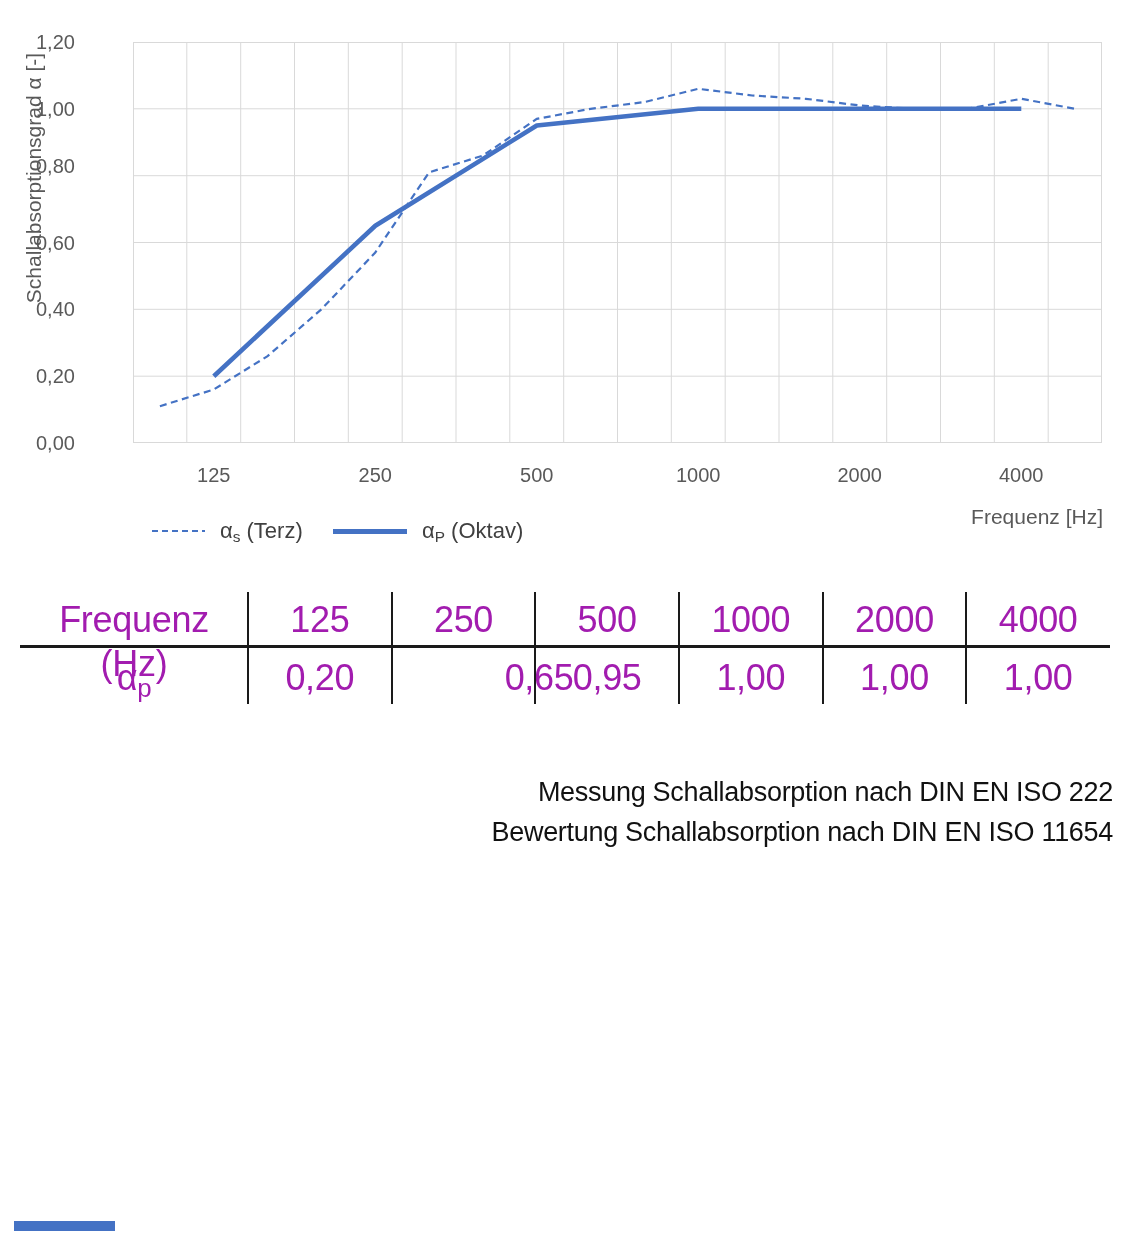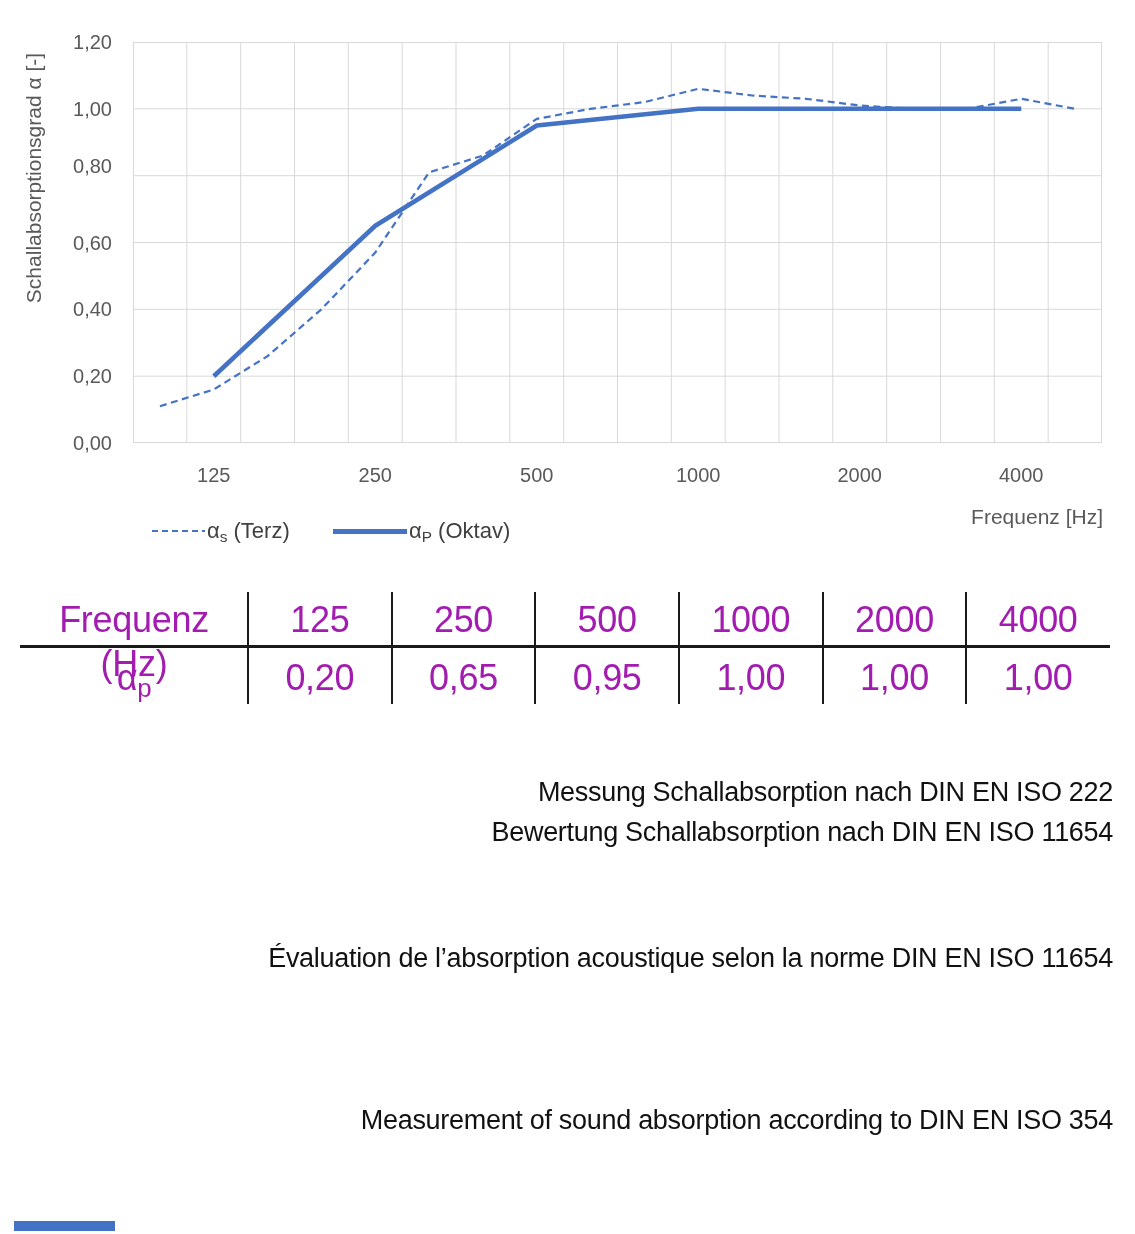--- a/index.html
+++ b/index.html
@@ -3,25 +3,25 @@
 <meta charset="utf-8">
 <style>
   html,body{margin:0;padding:0;background:#ffffff;}
   .page{position:relative;width:1135px;height:1234px;background:#ffffff;overflow:hidden;
         font-family:"Liberation Sans",sans-serif;}
 
   
   .plot-svg{position:absolute;left:133px;top:42px;}
   .y-axis-title{position:absolute;left:-116px;top:165px;width:300px;height:26px;
     text-align:center;transform:rotate(-90deg);font-size:21px;color:#595959;line-height:26px;}
-  .ytick{position:absolute;left:36px;width:76px;text-align:right;font-size:20px;
+  .ytick{position:absolute;left:36px;width:76px;text-align:left;font-size:20px;
     line-height:24px;color:#595959;}
   .xtick{position:absolute;width:100px;text-align:center;font-size:20px;line-height:24px;color:#595959;}
   .x-axis-title{position:absolute;right:32px;top:505px;font-size:21px;color:#595959;}
-  .legend-item{position:absolute;height:26px;display:flex;align-items:center;gap:2px;
+  .legend-item{position:absolute;height:26px;display:flex;align-items:center;gap:15px;
     font-size:22px;color:#404040;}
   .legend-item sub{font-size:0.70em;vertical-align:-0.25em;line-height:0;}
   .sample-dashed{width:53px;height:2px;
     background:repeating-linear-gradient(90deg,#4472C4 0 6px,rgba(0,0,0,0) 6px 10px);}
   .sample-solid{width:74px;height:5px;background:#4472C4;}
 
   
   .tcell{position:absolute;text-align:center;font-size:36px;color:#a21caf;letter-spacing:-0.3px;}
   .tcell sub{font-size:0.72em;vertical-align:-0.28em;line-height:0;}
   .t-hrule{position:absolute;background:#1a1a1a;}
@@ -104,41 +104,39 @@
   <section id="table">
       <div class="tcell" style="left: 24px; width: 220px; top: 598px; line-height: 44px;">Frequenz (Hz)</div>
       <div class="tcell" style="left: 209.833px; width: 220px; top: 598px; line-height: 44px;">125</div>
       <div class="tcell" style="left: 353.5px; width: 220px; top: 598px; line-height: 44px;">250</div>
       <div class="tcell" style="left: 497.167px; width: 220px; top: 598px; line-height: 44px;">500</div>
       <div class="tcell" style="left: 640.833px; width: 220px; top: 598px; line-height: 44px;">1000</div>
       <div class="tcell" style="left: 784.5px; width: 220px; top: 598px; line-height: 44px;">2000</div>
       <div class="tcell" style="left: 928.167px; width: 220px; top: 598px; line-height: 44px;">4000</div>
       <div class="tcell" style="left: 24px; width: 220px; top: 656px; line-height: 44px;"><span>α</span><sub>p</sub></div>
       <div class="tcell" style="left: 209.833px; width: 220px; top: 656px; line-height: 44px;">0,20</div>
-      <div class="tcell" style="left: 353.5px; width: 220px; top: 656px; line-height: 44px;">0,65</div>
+      <div class="tcell" style="left: 353.5px; width: 220px; top: 656px; line-height: 44px; text-align: right;">0,65</div>
       <div class="tcell" style="left: 497.167px; width: 220px; top: 656px; line-height: 44px;">0,95</div>
       <div class="tcell" style="left: 640.833px; width: 220px; top: 656px; line-height: 44px;">1,00</div>
       <div class="tcell" style="left: 784.5px; width: 220px; top: 656px; line-height: 44px;">1,00</div>
       <div class="tcell" style="left: 928.167px; width: 220px; top: 656px; line-height: 44px;">1,00</div>
       <div class="t-hrule" style="left: 20px; top: 645px; width: 1090px; height: 3px;"></div>
       <div class="t-vrule" style="left: 247px; top: 592px; width: 2px; height: 112px;"></div>
       <div class="t-vrule" style="left: 390.7px; top: 592px; width: 2px; height: 112px;"></div>
       <div class="t-vrule" style="left: 534.3px; top: 592px; width: 2px; height: 112px;"></div>
       <div class="t-vrule" style="left: 678px; top: 592px; width: 2px; height: 112px;"></div>
       <div class="t-vrule" style="left: 821.7px; top: 592px; width: 2px; height: 112px;"></div>
       <div class="t-vrule" style="left: 965.3px; top: 592px; width: 2px; height: 112px;"></div>
     </section>
 
   <section id="notes">
       <div class="note-block" style="top: 772px;">
         <div>Messung Schallabsorption nach DIN EN ISO 222</div>
         <div>Bewertung Schallabsorption nach DIN EN ISO 11654</div>
       </div>
       <div class="note-block" style="top: 938px;">
-        <div>Évaluation de l’absorption acoustique selon la norme DIN EN ISO 11654</div>
       </div>
       <div class="note-block" style="top: 1100px;">
-        <div>Measurement of sound absorption according to DIN EN ISO 354</div>
       </div>
     </section>
 
   <div class="accent-bar"></div>
 </div>
 
 </body></html>

